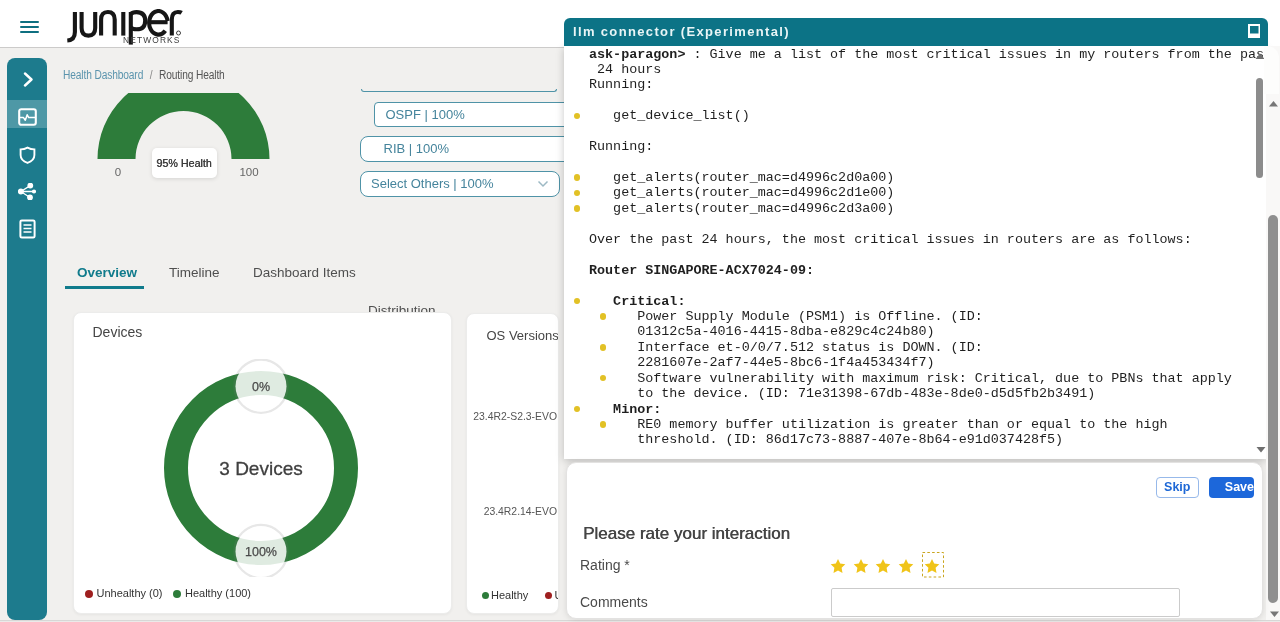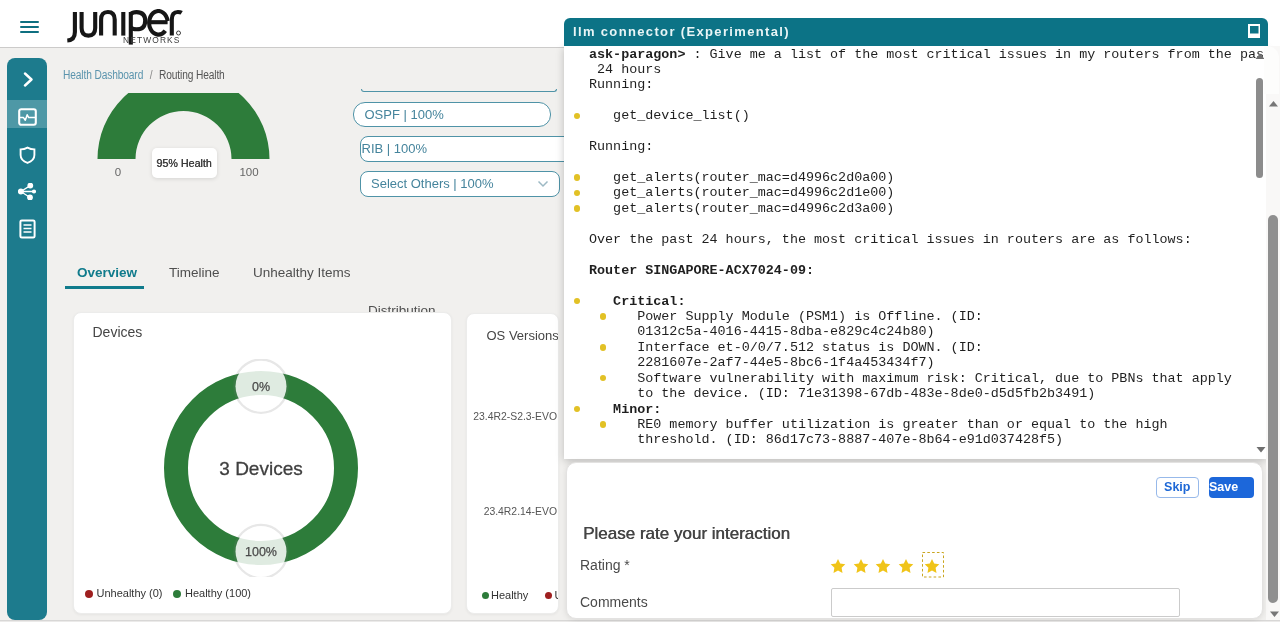--- a/index.html
+++ b/index.html
@@ -72,31 +72,31 @@
 
 <svg class="abs" style="left:90px;top:93px;" width="195" height="82" viewBox="0 0 195 82">
   <path d="M7.5 66 A86 86 0 0 1 179.5 66 L141.5 66 A48 48 0 0 0 45.5 66 Z" fill="#2d7c3a"></path>
 </svg>
 <div class="abs" style="left:151.5px;top:148px;width:65px;height:30px;background:#ffffff;border-radius:5px;box-shadow:0 1px 4px rgba(0,0,0,0.12);"></div>
 <div class="abs" style="left:151.5px;top:148px;width:65px;height:30px;line-height:30px;text-align:center;font-size:10.7px;color:#3c3c3c;text-shadow:0.35px 0 #3c3c3c;">95% Health</div>
 <div class="abs" style="left:108px;top:166px;width:20px;text-align:center;font-size:11.5px;color:#666;">0</div>
 <div class="abs" style="left:234px;top:166px;width:30px;text-align:center;font-size:11.5px;color:#666;">100</div>
 
 <div class="abs" style="left:361px;top:88.5px;width:196px;height:3.5px;border:1.3px solid #4f93a7;border-top:none;border-radius:0 0 4px 4px;"></div>
-<div class="abs" style="left:353px;top:101.5px;width:198px;height:25.5px;background:#fff;border:1.3px solid #4f93a7;border-radius:12px;font-size:13px;color:#45849c;line-height:23px;padding-left:10.5px;">OSPF&nbsp;|&nbsp;100%</div>
-<div class="abs" style="left:359.5px;top:136.4px;width:233px;height:25.5px;background:#fff;border:1.3px solid #4f93a7;border-radius:8px;font-size:13px;color:#45849c;line-height:23px;padding-left:1px;">RIB&nbsp;|&nbsp;100%</div>
+<div class="abs" style="left:374px;top:101.5px;width:198px;height:25.5px;background:#fff;border:1.3px solid #4f93a7;border-radius:4px;font-size:13px;color:#45849c;line-height:23px;padding-left:10.5px;">OSPF&nbsp;|&nbsp;100%</div>
+<div class="abs" style="left:359.5px;top:136.4px;width:233px;height:25.5px;background:#fff;border:1.3px solid #4f93a7;border-radius:8px;font-size:13px;color:#45849c;line-height:23px;padding-left:23px;">RIB&nbsp;|&nbsp;100%</div>
 <div class="abs" style="left:359.5px;top:171.3px;width:200.5px;height:25.5px;background:#fff;border:1.3px solid #4f93a7;border-radius:8px;font-size:13px;color:#45849c;line-height:23px;padding-left:10.5px;">Select Others&nbsp;|&nbsp;100%
   <svg class="abs" style="right:10px;top:8px;" width="12" height="8" viewBox="0 0 12 8">
       <path d="M1.5 1.5 L6 6 L10.5 1.5" fill="none" stroke="#9db9c4" stroke-width="1.5"></path>
     </svg>
 </div>
 
 <div class="abs" style="left:77px;top:265px;font-size:13.5px;font-weight:bold;color:#107b8c;">Overview</div>
 <div class="abs" style="left:169px;top:265px;font-size:13.5px;color:#4f4f4f;">Timeline</div>
-<div class="abs" style="left:253px;top:265px;font-size:13.5px;color:#4f4f4f;">Unhealthy Items</div>
+<div class="abs" style="left:253px;top:265px;font-size:13.5px;color:#4f4f4f;">Dashboard Items</div>
 <div class="abs" style="left:368px;top:265px;font-size:13.5px;color:#4f4f4f;margin-top:38px;">Distribution</div>
 <div class="abs" style="left:64.7px;top:286px;width:79.7px;height:3px;background:#107b8c;"></div>
 
 <div class="abs" style="left:73px;top:312px;width:378.5px;height:302px;background:#fff;border:1px solid #ececeb;border-radius:8px;box-shadow:0 1px 3px rgba(0,0,0,0.05);"></div>
 <div class="abs" style="left:92.5px;top:324px;font-size:14px;color:#454545;">Devices</div>
 <svg class="abs" style="left:152px;top:359px;" width="218" height="218" viewBox="0 0 218 218">
   <circle cx="109" cy="109" r="85" fill="none" stroke="#2d7c3a" stroke-width="24"></circle>
   <circle cx="109" cy="27.2" r="26.5" fill="none" stroke="rgba(120,120,120,0.18)" stroke-width="2.5"></circle>
     <circle cx="109" cy="27.2" r="25.5" fill="rgba(255,255,255,0.85)"></circle>
   <circle cx="109" cy="192.5" r="26.5" fill="none" stroke="rgba(120,120,120,0.18)" stroke-width="2.5"></circle>
@@ -185,21 +185,21 @@
 <svg class="abs" style="left:1266.5px;top:98px;" width="13" height="11" viewBox="0 0 13 11">
     <path d="M2 8.5 L6.5 3 L11 8.5 Z" fill="#777"></path>
   </svg>
 <div class="abs" style="left:1268px;top:215px;width:9.5px;height:388px;background:#8f8f8f;border-radius:5px;"></div>
 <svg class="abs" style="left:1267.5px;top:609px;" width="13" height="11" viewBox="0 0 13 11">
     <path d="M2 2.5 L6.5 8 L11 2.5 Z" fill="#777"></path>
   </svg>
 
 <div class="abs" style="left:565.5px;top:461.7px;width:697px;height:157px;background:#fff;border:1px solid #e3e2e1;border-radius:10px;box-shadow:0 1px 6px rgba(0,0,0,0.1);overflow:hidden;"></div>
 <div class="abs" style="left:1155.5px;top:477px;width:43.5px;height:20.5px;border:1px solid #97b9ea;border-radius:4px;background:#fff;text-align:center;line-height:19px;font-size:12.5px;font-weight:bold;color:#1e68d6;">Skip</div>
-<div class="abs" style="left:1209px;top:477px;width:45px;height:20.5px;border-radius:4px;background:#1c67da;text-align:left;line-height:20.5px;font-size:12.5px;font-weight:bold;color:#fff;">Save</div>
+<div class="abs" style="left:1209px;top:477px;width:45px;height:20.5px;border-radius:4px;background:#1c67da;text-align:right;line-height:20.5px;font-size:12.5px;font-weight:bold;color:#fff;">Save</div>
 <div class="abs" style="left:583px;top:523.5px;font-size:17px;color:#454545;text-shadow:0.5px 0 #454545;">Please rate your interaction</div>
 <div class="abs" style="left:580px;top:557px;font-size:14px;color:#4a4a4a;">Rating *</div>
 <div id="stars">
     <svg class="abs" style="left:829.5px;top:558px;" width="16" height="16" viewBox="0 0 16 16">
       <path d="M8 0.9 L10.2 5.6 L15.3 6.3 L11.6 9.8 L12.5 14.9 L8 12.4 L3.5 14.9 L4.4 9.8 L0.7 6.3 L5.8 5.6 Z" fill="#f0c419"></path>
     </svg>
     <svg class="abs" style="left:852.5px;top:558px;" width="16" height="16" viewBox="0 0 16 16">
       <path d="M8 0.9 L10.2 5.6 L15.3 6.3 L11.6 9.8 L12.5 14.9 L8 12.4 L3.5 14.9 L4.4 9.8 L0.7 6.3 L5.8 5.6 Z" fill="#f0c419"></path>
     </svg>
     <svg class="abs" style="left:875px;top:558px;" width="16" height="16" viewBox="0 0 16 16">

